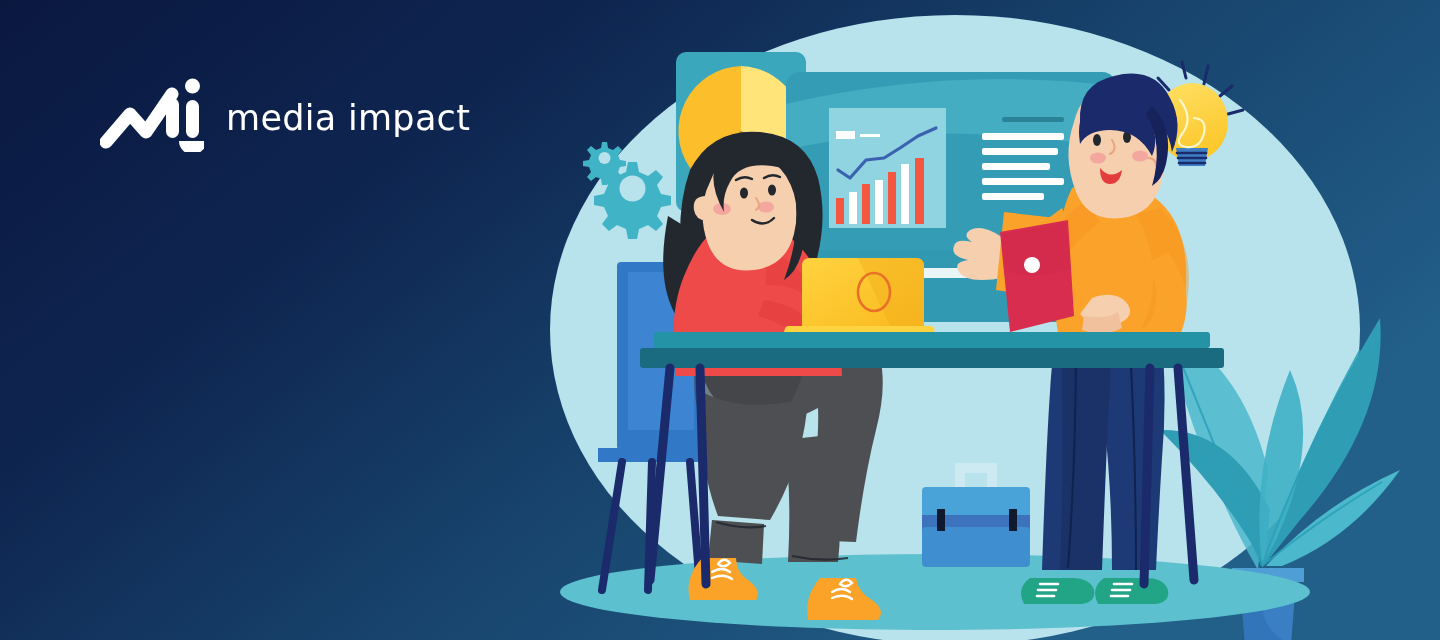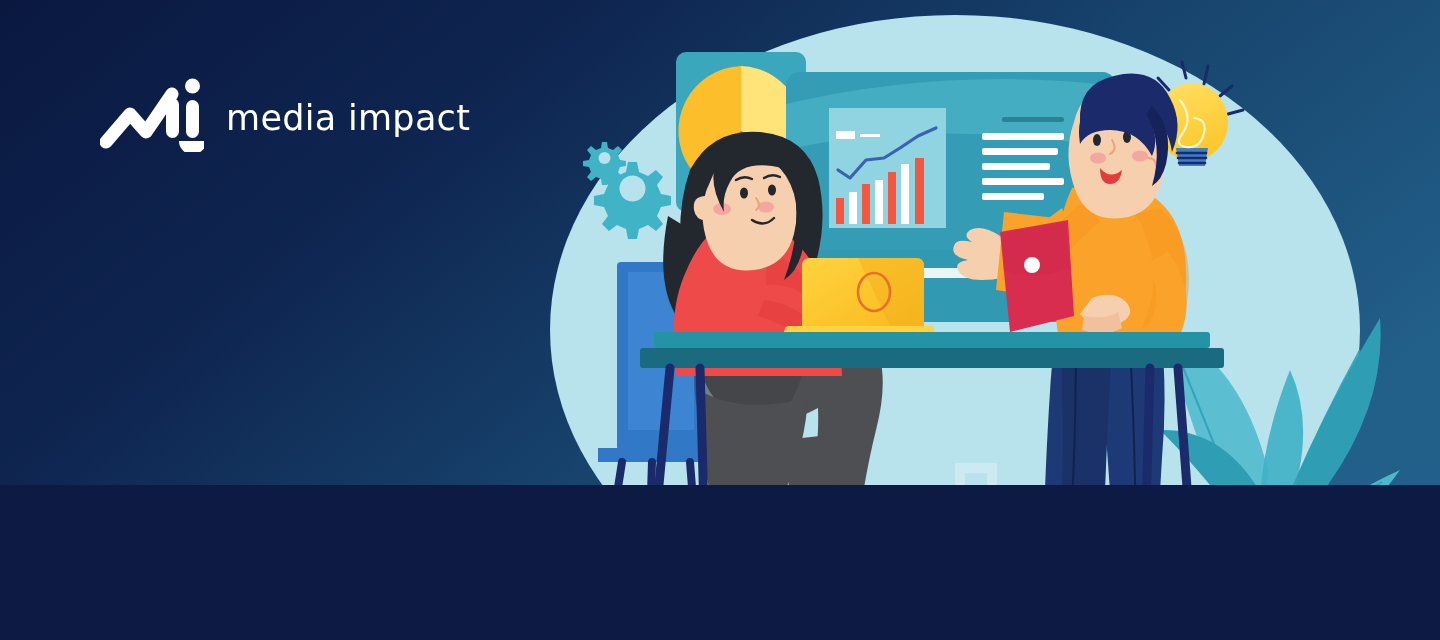--- a/index.html
+++ b/index.html
@@ -7,21 +7,21 @@
     margin: 0;
     padding: 0;
     background: #0d1b44;
   }
   body {
     font-family: "Liberation Sans", sans-serif;
   }
   #banner {
     position: relative;
     width: 1440px;
-    height: 485px;
+    height: 640px;
     overflow: hidden;
     background: #ef4444;
   }
   #bg-svg, #art-svg {
     position: absolute;
     top: 0;
     left: 0;
     width: 1440px;
     height: 640px;
     display: block;

